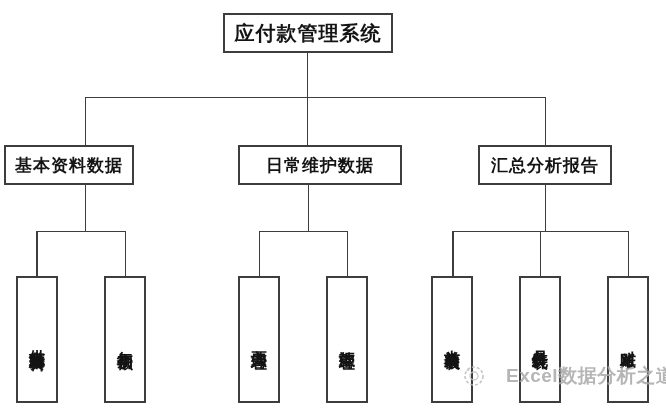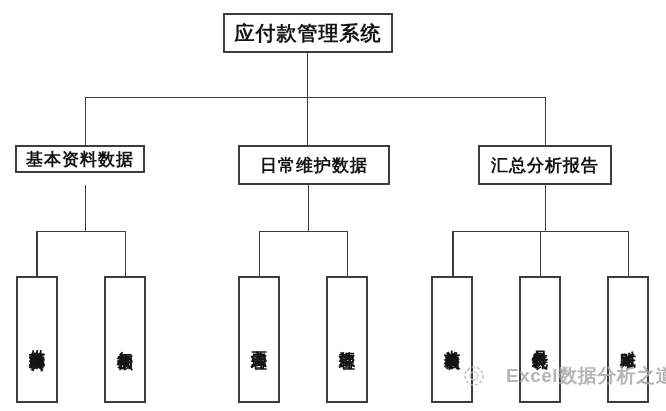--- a/index.html
+++ b/index.html
@@ -39,22 +39,22 @@
     text-orientation: upright;
     letter-spacing: 1px;
     line-height: 1;
   }
   .line { position: absolute; background: var(--line); z-index: 1; }
   .v { width: 1.5px; }
   .h { height: 1.5px; }
 
   
   #n-root { left: 223px; top: 13px;  width: 170px; height: 40px; }
-  #n-b0   { left: 15px;  top: 145px; width: 130px; height: 28px; }
-  #n-b1   { left: 238px; top: 145px; width: 152px; height: 40px; }
+  #n-b0   { left: 4px;  top: 145px; width: 130px; height: 40px; }
+  #n-b1   { left: 238px; top: 145px; width: 164px; height: 40px; }
   #n-b2   { left: 478px; top: 145px; width: 134px; height: 40px; }
   .node.leaf { top: 276px; width: 42px; height: 127px; }
   #n-c00 { left: 16px; }
   #n-c01 { left: 104px; }
   #n-c10 { left: 238px; }
   #n-c11 { left: 326px; }
   #n-c20 { left: 431px; }
   #n-c21 { left: 519px; }
   #n-c22 { left: 607px; }
 

